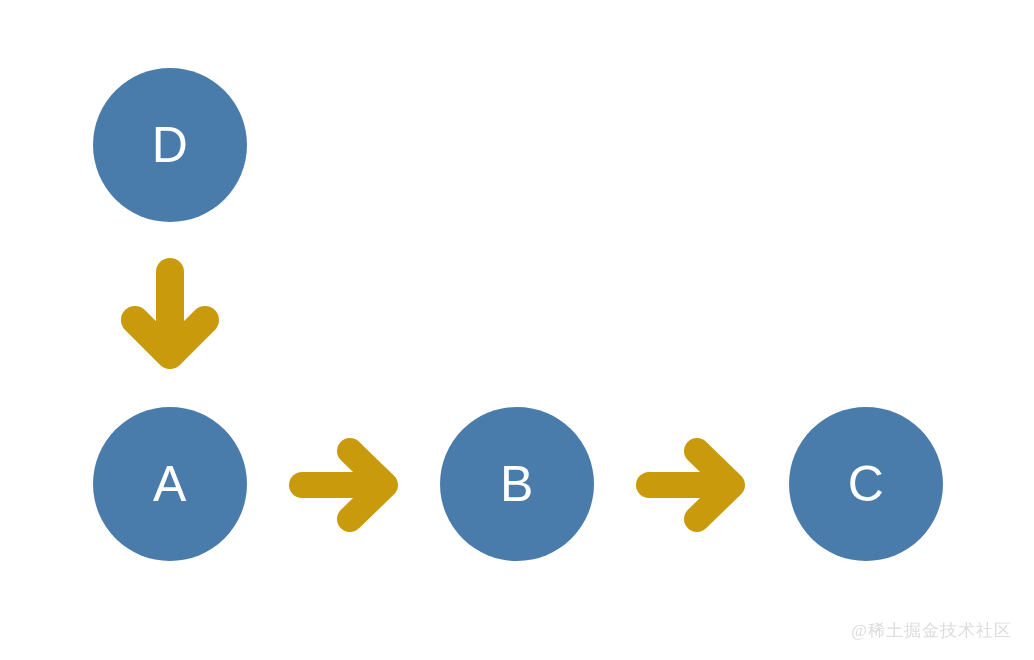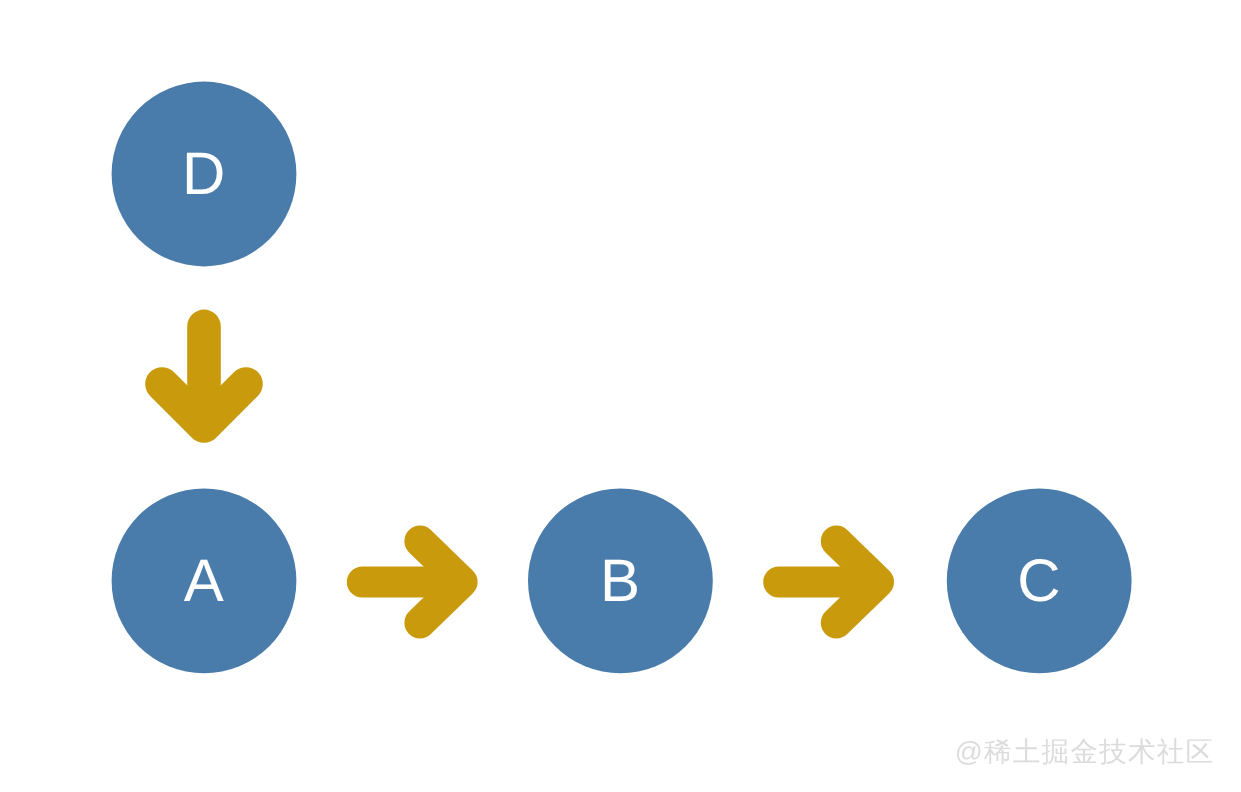--- a/index.html
+++ b/index.html
@@ -39,22 +39,22 @@
     position: absolute;
   }
   .edge svg {
     display: block;
     overflow: visible;
   }
   #watermark {
     position: absolute;
     right: 22px;
     bottom: 18px;
-    font-family: Liberation Sans, sans-serif;
-    font-size: 23px;
+    font-family: Liberation Serif, serif;
+    font-size: 17px;
     color: #dcdcdc;
     letter-spacing: 1px;
     white-space: nowrap;
     user-select: none;
   }
 </style>
 </head>
 <body>
 
 <div id="canvas">

